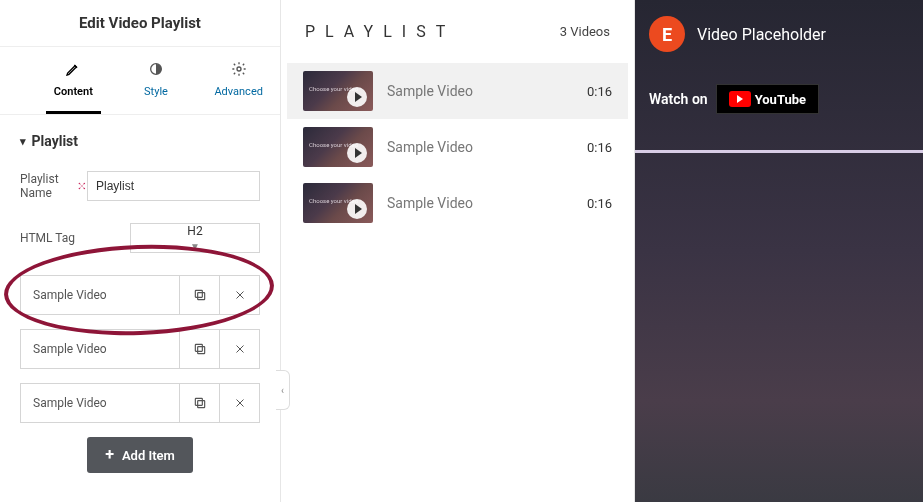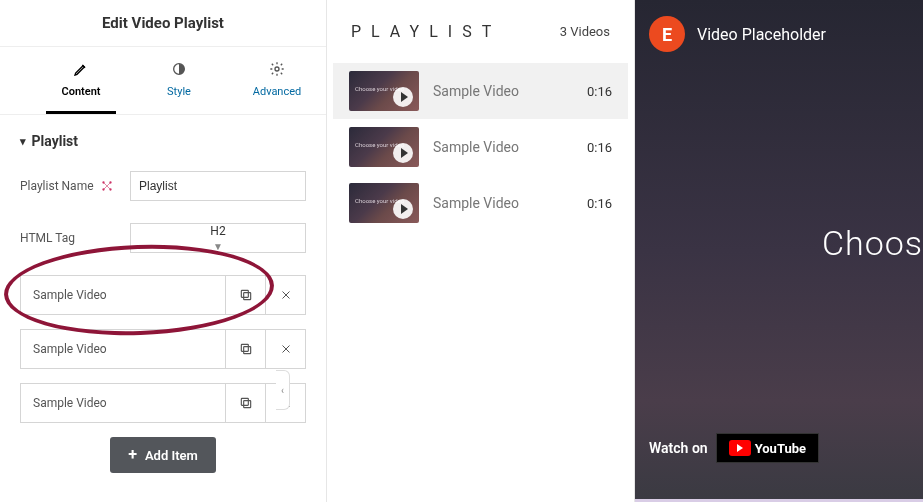--- a/index.html
+++ b/index.html
@@ -1,20 +1,20 @@
 <!DOCTYPE html>
 <html><head>
 <meta charset="utf-8">
 <style>
   * { box-sizing: border-box; margin: 0; padding: 0; }
   body { font-family: -apple-system, "Segoe UI", Roboto, Arial, sans-serif; font-size: 13px; color: #333; background: #fff; width: 923px; height: 502px; overflow: hidden; position: relative; }
   .layout { display: flex; width: 100%; height: 100%; }
 
   
-  .sidebar { width: 327px; border-right: 1px solid #e6e6e6; display: flex; flex-direction: column; background: #fff; }
+  .sidebar { width: 281px; border-right: 1px solid #e6e6e6; display: flex; flex-direction: column; background: #fff; }
   .sb-title { font-weight: 700; text-align: center; padding: 14px 0 14px; font-size: 15px; border-bottom: 1px solid #eee; }
   .tabs { display: flex; border-bottom: 1px solid #eee; }
   .tab { flex: 1; text-align: center; padding: 10px 0 16px; cursor: pointer; position: relative; color: #0369a1; }
   .tab.active { color: #000; font-weight: 600; margin-left: 32px; }
   .tab.active::after { content: ""; position: absolute; left: 14px; right: 14px; bottom: 0; height: 3px; background: #000; }
   .tab-ico { display: block; margin: 4px auto 6px; width: 16px; height: 16px; }
   .tab-lbl { font-size: 11px; }
 
   .section-body { padding: 18px 20px; overflow-y: auto; flex: 1; }
   .sec-head { display: flex; align-items: center; font-weight: 700; font-size: 14px; margin-bottom: 22px; }
@@ -224,23 +224,20 @@
     </div>
   </div>
 
   <div class="video">
     <div class="vid-top">
       <div class="elogo">
           <span>E</span>
         </div>
       <div class="vid-title">Video Placeholder</div>
     </div>
-    <div class="vid-center">
-      <div class="choose">Choos</div>
-    </div>
     <div class="vid-bottom">
       <span class="watch">Watch on</span>
       <div class="ytbox">
         <span class="yt-icon"></span>
         <span class="yt-txt">YouTube</span>
       </div>
     </div>
     <div class="vid-divider"></div>
   </div>
 </div>

